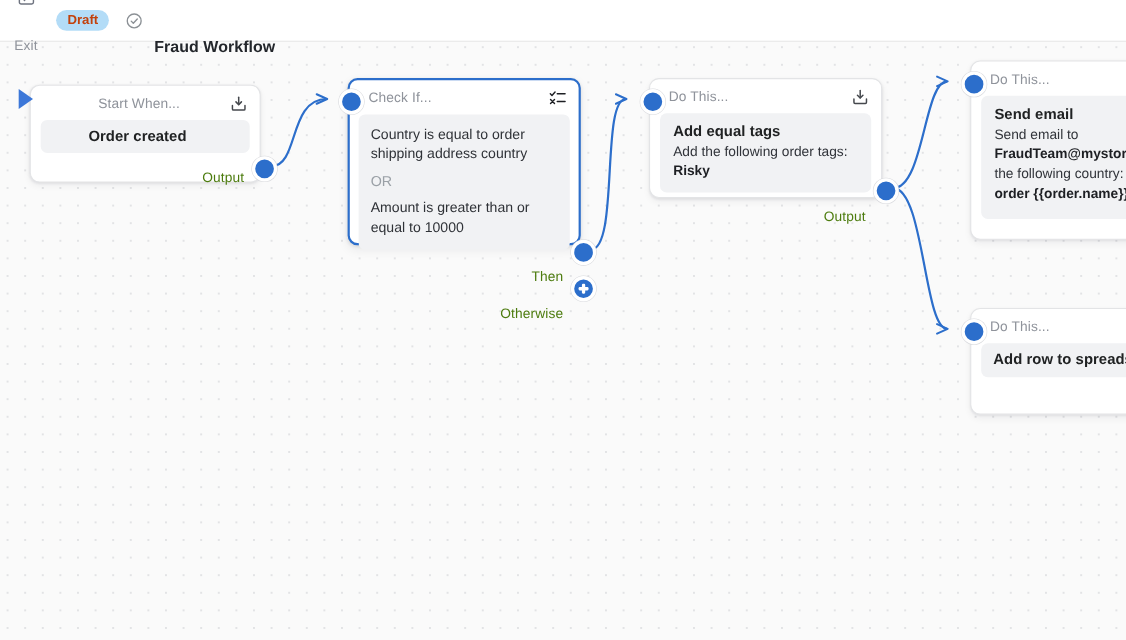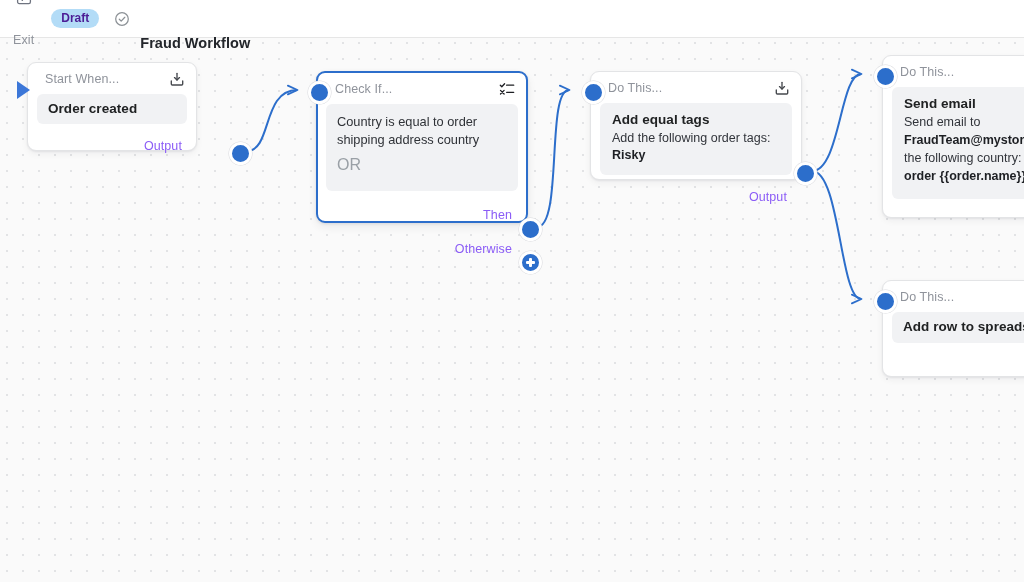--- a/index.html
+++ b/index.html
@@ -44,21 +44,21 @@
   }
   .exit-label {
     font-size: 12.5px;
     color: #8f939b;
     letter-spacing: .1px;
   }
 
   .draft-badge {
     margin-left: 17px;
     background: #b3dcf7;
-    color: #4c1d95;
+    color: #c2410c;
     font-size: 12px;
     font-weight: bold;
     border-radius: 11px;
     padding: 3px 10px 4px 10px;
     line-height: 1;
   }
 
   .check-circle {
     margin-left: 15px;
     display: flex;
@@ -155,37 +155,37 @@
     margin-top: 3px;
   }
   .body-line b { font-weight: bold; color: #1d1f23; }
 
   .cond-line {
     font-size: 12.8px;
     color: #2f3237;
     line-height: 18px;
   }
   .cond-or {
-    font-size: 16px;
+    font-size: 13px;
     color: #9aa0a6;
     line-height: 18px;
     margin: 7px 0 6px 0;
   }
 
   .port-row {
     display: flex;
     align-items: center;
     justify-content: flex-end;
     height: 32px;
     padding-right: 14px;
     box-sizing: border-box;
   }
   .port-label {
     font-size: 12.5px;
-    color: #8b5cf6;
+    color: #4d7c0f;
     letter-spacing: .1px;
     margin-top: 12px;
   }
 
   
   .port {
     position: absolute;
     width: 17px;
     height: 17px;
     border-radius: 50%;
@@ -263,21 +263,21 @@
 
       <path d="M537,189 C563,189 546,52 569,52" fill="none" stroke="#2c6ecb" stroke-width="2" marker-end="url(#arrow)"></path>
 
       <path d="M812,133 C840,133 840,36 861,36" fill="none" stroke="#2c6ecb" stroke-width="2" marker-end="url(#arrow)"></path>
 
       <path d="M812,133 C840,133 840,261 861,261" fill="none" stroke="#2c6ecb" stroke-width="2" marker-end="url(#arrow)"></path>
     </svg>
 
     <div class="start-marker" style="left:17px; top:43px;"></div>
 
-    <div class="node" style="left:27px; top:24px; width:170px; height:89px;">
+    <div class="node" style="left:27px; top:39px; width:210px; height:89px;text-align:center;">
       <div class="node-header">
         <span class="node-header-title">Start When...</span>
         <span class="node-header-icon">
           <svg width="16" height="16" viewBox="0 0 16 16" fill="none">
             <path d="M2.3 9.9V13a1 1 0 001 1h9.4a1 1 0 001-1V9.9" stroke="#45484d" stroke-width="1.35" stroke-linecap="round" stroke-linejoin="round"></path>
             <path d="M8 2.3v6.6" stroke="#45484d" stroke-width="1.35" stroke-linecap="round"></path>
             <path d="M5.5 6.6L8 9.1l2.5-2.5" stroke="#45484d" stroke-width="1.35" stroke-linecap="round" stroke-linejoin="round"></path>
           </svg>
         </span>
       </div>
@@ -298,20 +298,21 @@
             <path d="M1.3 4.3l1.5 1.5L5.6 2.7" stroke="#1d1f23" stroke-width="1.3" stroke-linecap="round" stroke-linejoin="round"></path>
             <path d="M7.6 4.2h7.1" stroke="#1d1f23" stroke-width="1.3" stroke-linecap="round"></path>
             <path d="M1.5 9.4l3.6 3.6M5.1 9.4l-3.6 3.6" stroke="#1d1f23" stroke-width="1.3" stroke-linecap="round"></path>
             <path d="M7.6 11.3h7.1" stroke="#1d1f23" stroke-width="1.3" stroke-linecap="round"></path>
           </svg>
         </span>
       </div>
       <div class="node-body" style="margin:0 8px; padding:9px 11px 11px 11px;">
         <div class="cond-line">Country is equal to order shipping address country</div>
         <div class="cond-or">OR</div>
+        <div class="cond-line">Amount is greater than or equal to 10000</div>
       </div>
       <div class="port-row" style="height:36px;">
         <span class="port-label">Then</span>
       </div>
       <div class="port-row" style="height:32px;">
         <span class="port-label">Otherwise</span>
       </div>
     </div>
     <div class="port" style="left:308px; top:43px;"></div>
     <div class="port" style="left:519px; top:180px;"></div>

